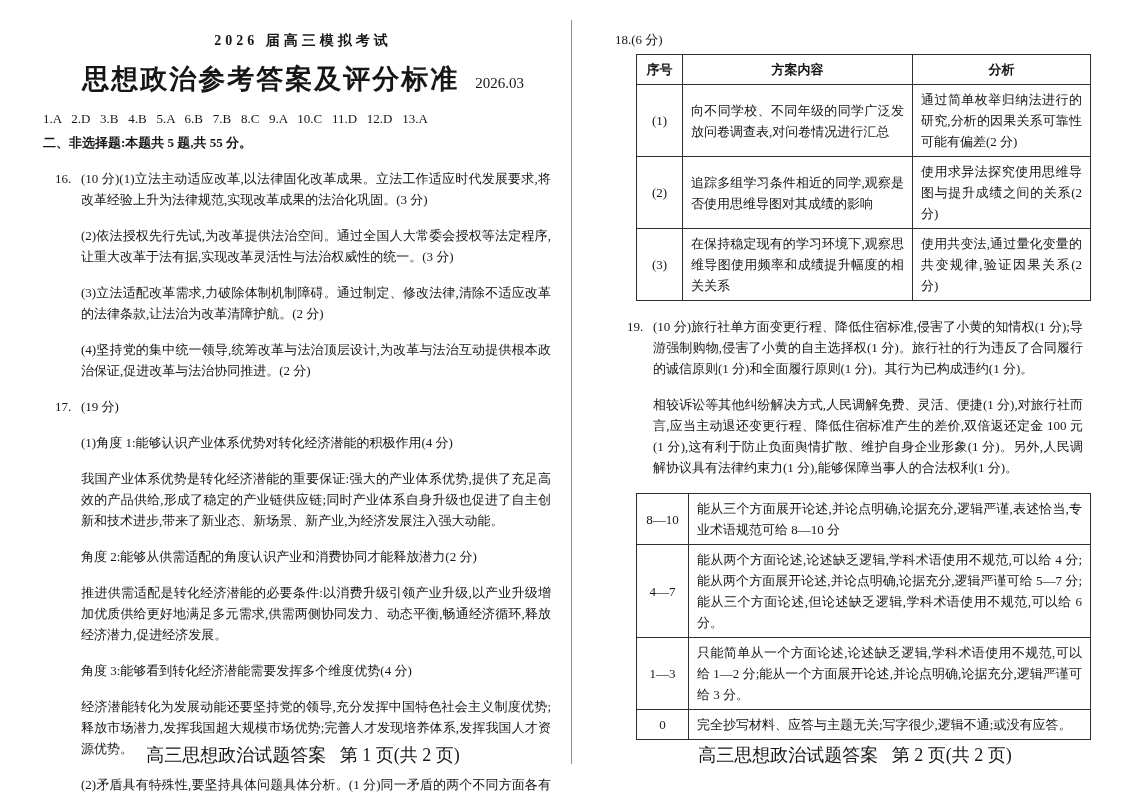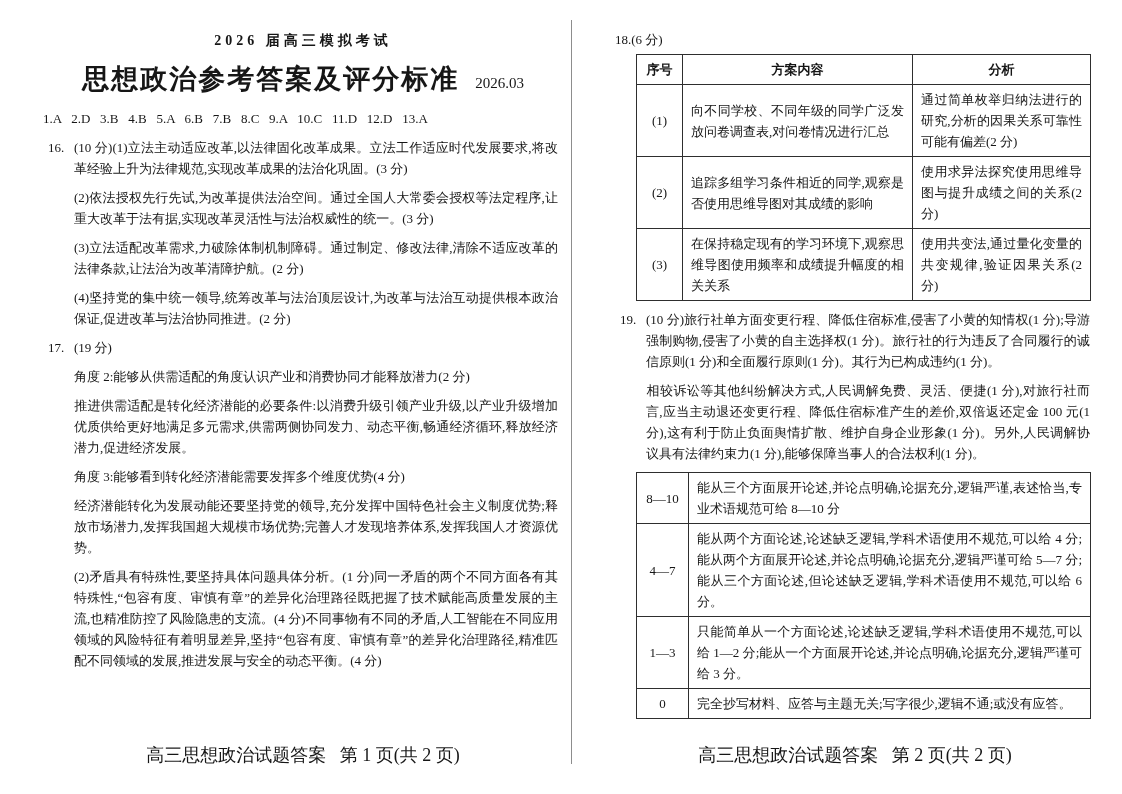--- a/index.html
+++ b/index.html
@@ -12,21 +12,21 @@
   .page{position:absolute;top:0;}
   .page1{left:40px;top:28px;width:526px;}
   .page2{left:612px;top:26px;width:486px;}
   .divider{position:absolute;left:571px;top:20px;width:1px;height:744px;background:#8d8d8d;}
   .exam-title{text-align:center;font-weight:bold;font-size:14px;letter-spacing:4px;line-height:26px;margin:0;}
   .title-row{display:flex;justify-content:center;align-items:flex-end;gap:16px;margin-top:8px;margin-bottom:12px;}
   .subject-title{font-weight:bold;font-size:27px;letter-spacing:2px;line-height:34px;margin:0;white-space:nowrap;}
   .date{font-size:15px;line-height:20px;padding-bottom:3px;}
   .sec-head{font-weight:bold;}
   .pre{white-space:pre-wrap;}
-  p.para{margin:8px;padding-left:26px;text-align:justify;}
+  p.para{margin:15px;padding-left:26px;text-align:justify;}
   p.flush{margin:3px;text-align:justify;}
   .qnum{display:inline-block;width:26px;margin-left:-26px;}
   table.anskey{border-collapse:collapse;table-layout:fixed;margin:4px 0 2px 24px;width:432px;}
   table.anskey td,table.anskey th{
     border:1.4px solid #2e2e2e;padding:4px 8px;vertical-align:middle;
     font-size:13px;line-height:21px;
   }
   table.anskey th{font-weight:bold;text-align:center;}
   td.cnum{text-align:center;}
   td.ctext{text-align:justify;}
@@ -41,30 +41,33 @@
 <div class="divider"></div>
 
 <div class="page page1">
   <h2 class="exam-title">2026 届高三模拟考试</h2>
   <div class="title-row">
     <h1 class="subject-title">思想政治参考答案及评分标准</h1>
     <span class="date">2026.03</span>
   </div>
 
   <p class="flush pre">1.A   2.D   3.B   4.B   5.A   6.B   7.B   8.C   9.A   10.C   11.D   12.D   13.A</p>
+  <p class="flush sec-head">二、非选择题:本题共 5 题,共 55 分。</p>
 
   <div>
     <p class="para"><span class="qnum">16.</span><span>(10 分)(1)立法主动适应改革,以法律固化改革成果。立法工作适应时代发展要求,将改革经验上升为法律规范,实现改革成果的法治化巩固。(3 分)</span></p>
     <p class="para"><span class="qnum"></span><span>(2)依法授权先行先试,为改革提供法治空间。通过全国人大常委会授权等法定程序,让重大改革于法有据,实现改革灵活性与法治权威性的统一。(3 分)</span></p>
     <p class="para"><span class="qnum"></span><span>(3)立法适配改革需求,力破除体制机制障碍。通过制定、修改法律,清除不适应改革的法律条款,让法治为改革清障护航。(2 分)</span></p>
     <p class="para"><span class="qnum"></span><span>(4)坚持党的集中统一领导,统筹改革与法治顶层设计,为改革与法治互动提供根本政治保证,促进改革与法治协同推进。(2 分)</span></p>
   </div>
 
   <div>
     <p class="para"><span class="qnum">17.</span><span>(19 分)</span></p>
+    <p class="para"><span class="qnum"></span><span>(1)角度 1:能够认识产业体系优势对转化经济潜能的积极作用(4 分)</span></p>
+    <p class="para"><span class="qnum"></span><span>我国产业体系优势是转化经济潜能的重要保证:强大的产业体系优势,提供了充足高效的产品供给,形成了稳定的产业链供应链;同时产业体系自身升级也促进了自主创新和技术进步,带来了新业态、新场景、新产业,为经济发展注入强大动能。</span></p>
     <p class="para"><span class="qnum"></span><span>角度 2:能够从供需适配的角度认识产业和消费协同才能释放潜力(2 分)</span></p>
     <p class="para"><span class="qnum"></span><span>推进供需适配是转化经济潜能的必要条件:以消费升级引领产业升级,以产业升级增加优质供给更好地满足多元需求,供需两侧协同发力、动态平衡,畅通经济循环,释放经济潜力,促进经济发展。</span></p>
     <p class="para"><span class="qnum"></span><span>角度 3:能够看到转化经济潜能需要发挥多个维度优势(4 分)</span></p>
     <p class="para"><span class="qnum"></span><span>经济潜能转化为发展动能还要坚持党的领导,充分发挥中国特色社会主义制度优势;释放市场潜力,发挥我国超大规模市场优势;完善人才发现培养体系,发挥我国人才资源优势。</span></p>
     <p class="para"><span class="qnum"></span><span>(2)矛盾具有特殊性,要坚持具体问题具体分析。(1 分)同一矛盾的两个不同方面各有其特殊性,“包容有度、审慎有章”的差异化治理路径既把握了技术赋能高质量发展的主流,也精准防控了风险隐患的支流。(4 分)不同事物有不同的矛盾,人工智能在不同应用领域的风险特征有着明显差异,坚持“包容有度、审慎有章”的差异化治理路径,精准匹配不同领域的发展,推进发展与安全的动态平衡。(4 分)</span></p>
   </div>
 </div>
 
 <div class="page page2">
   <p class="flush">18.(6 分)</p>

